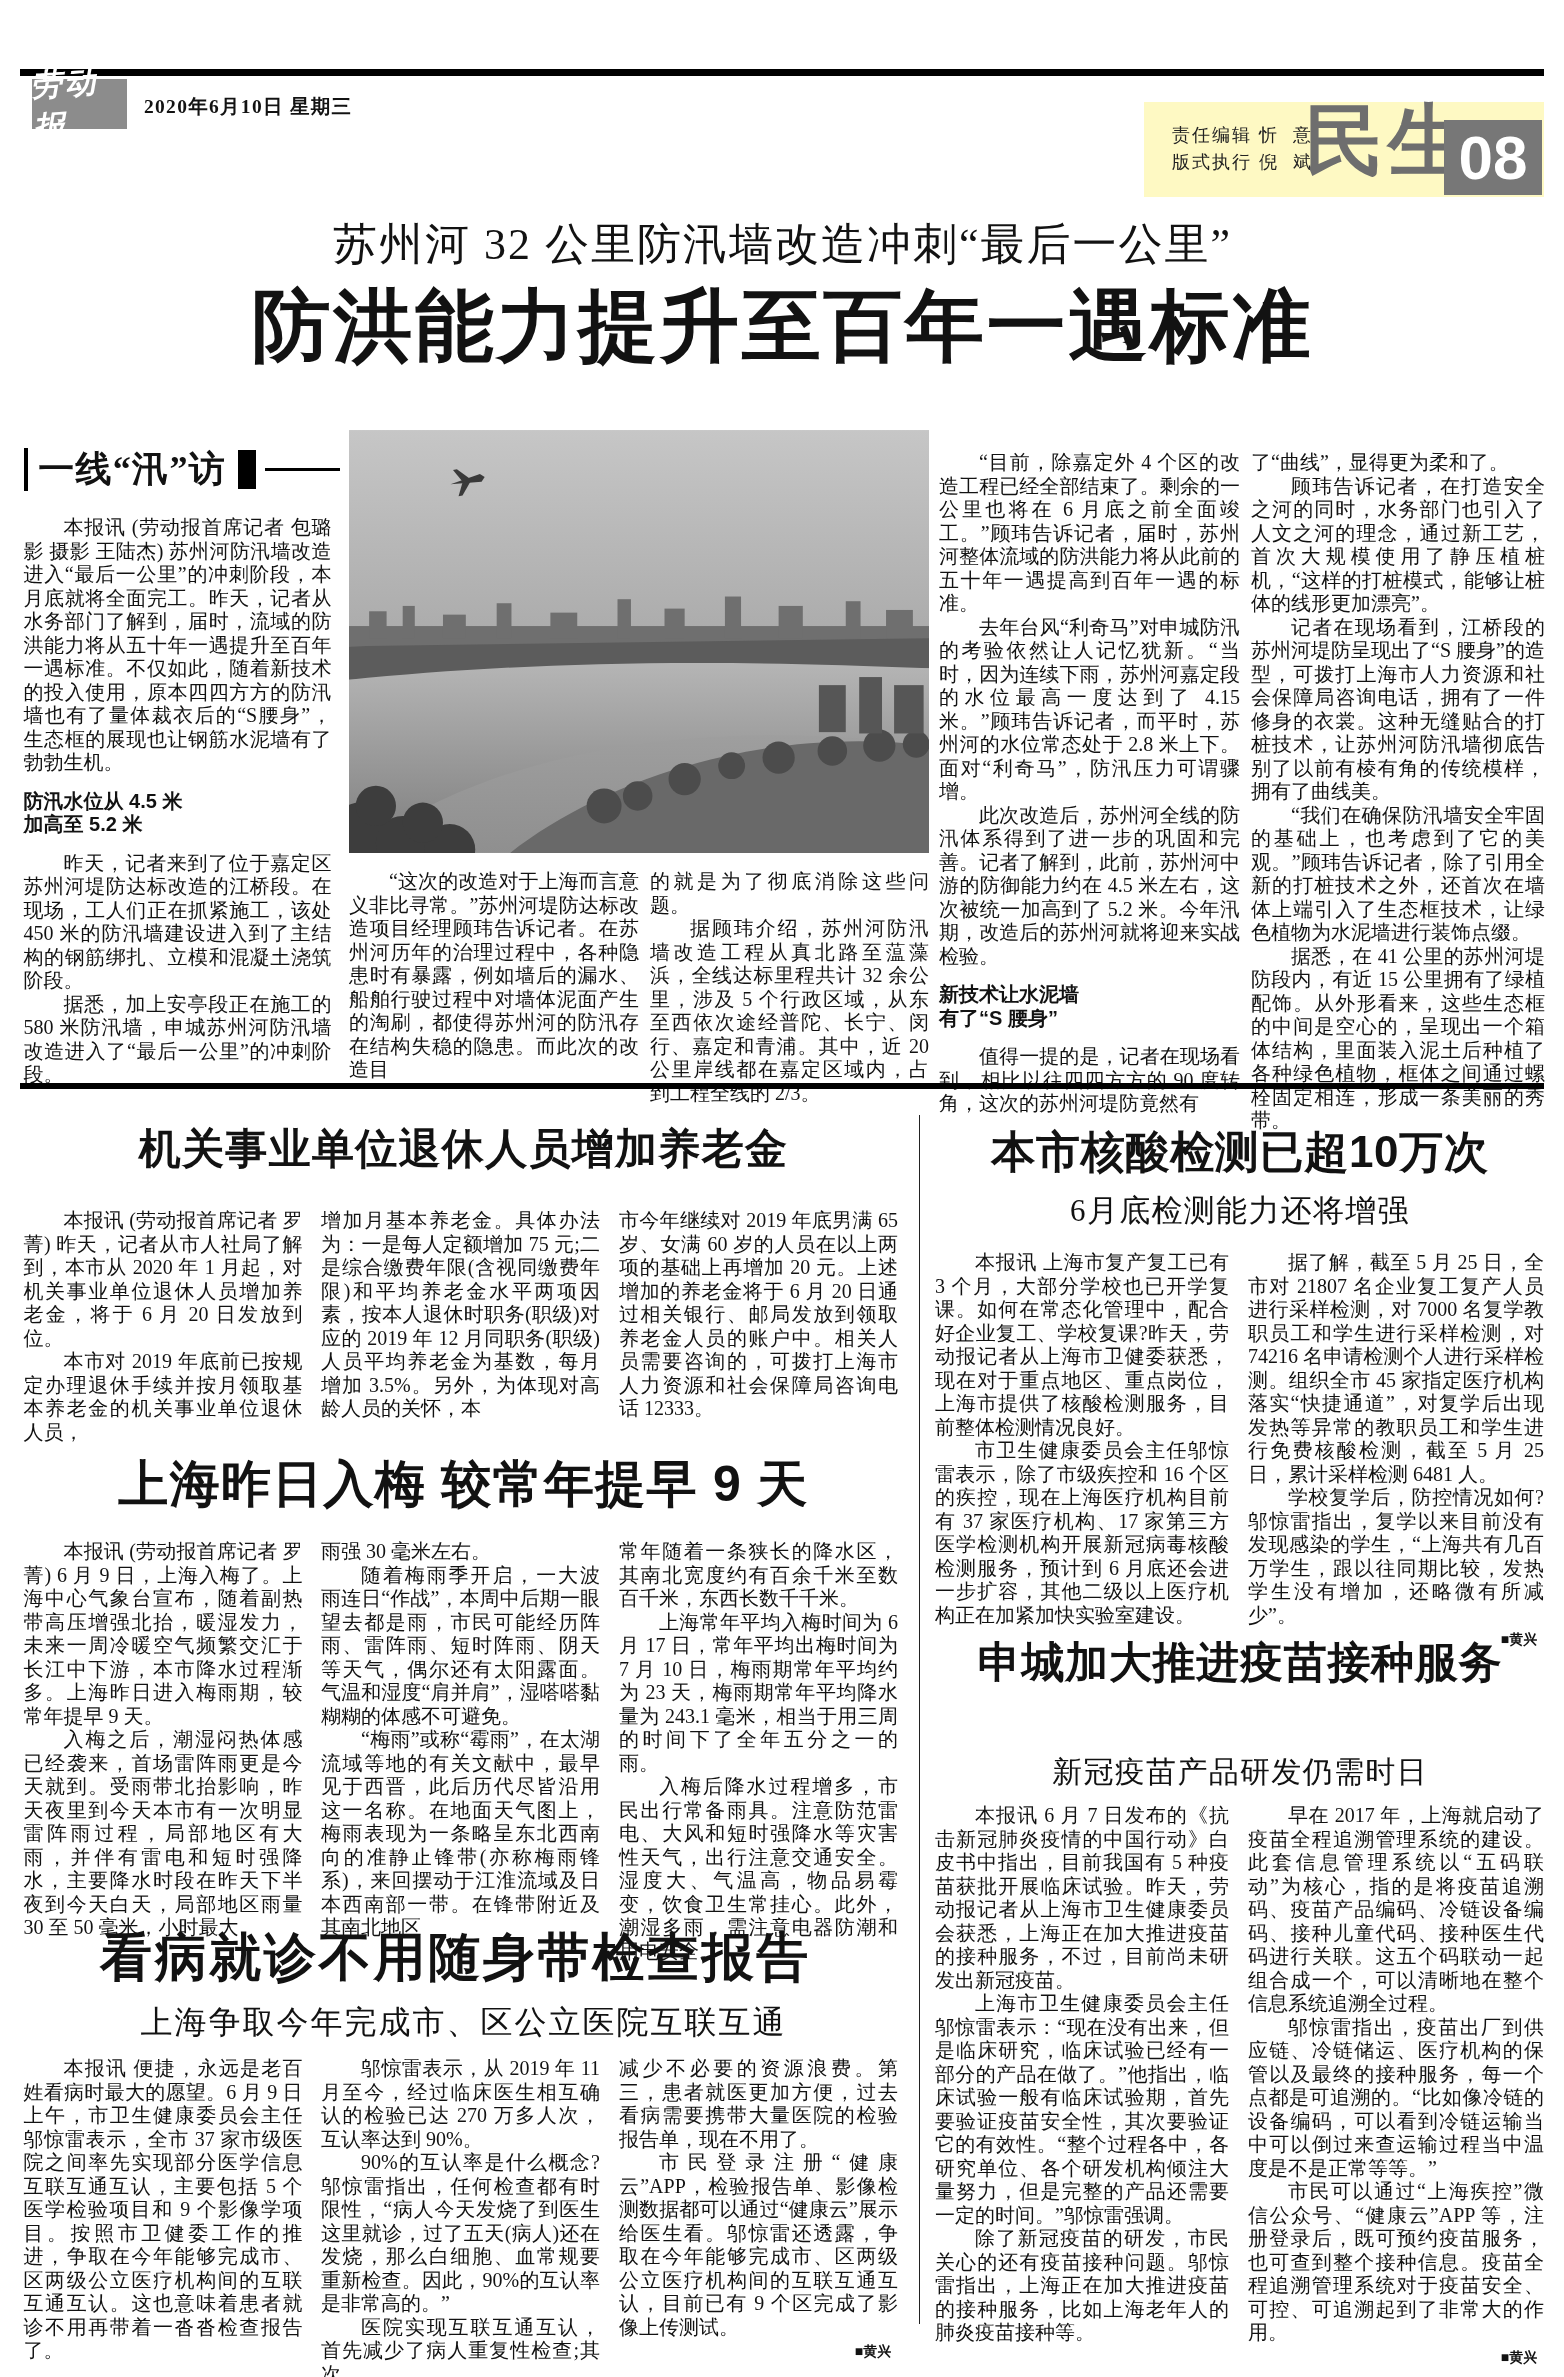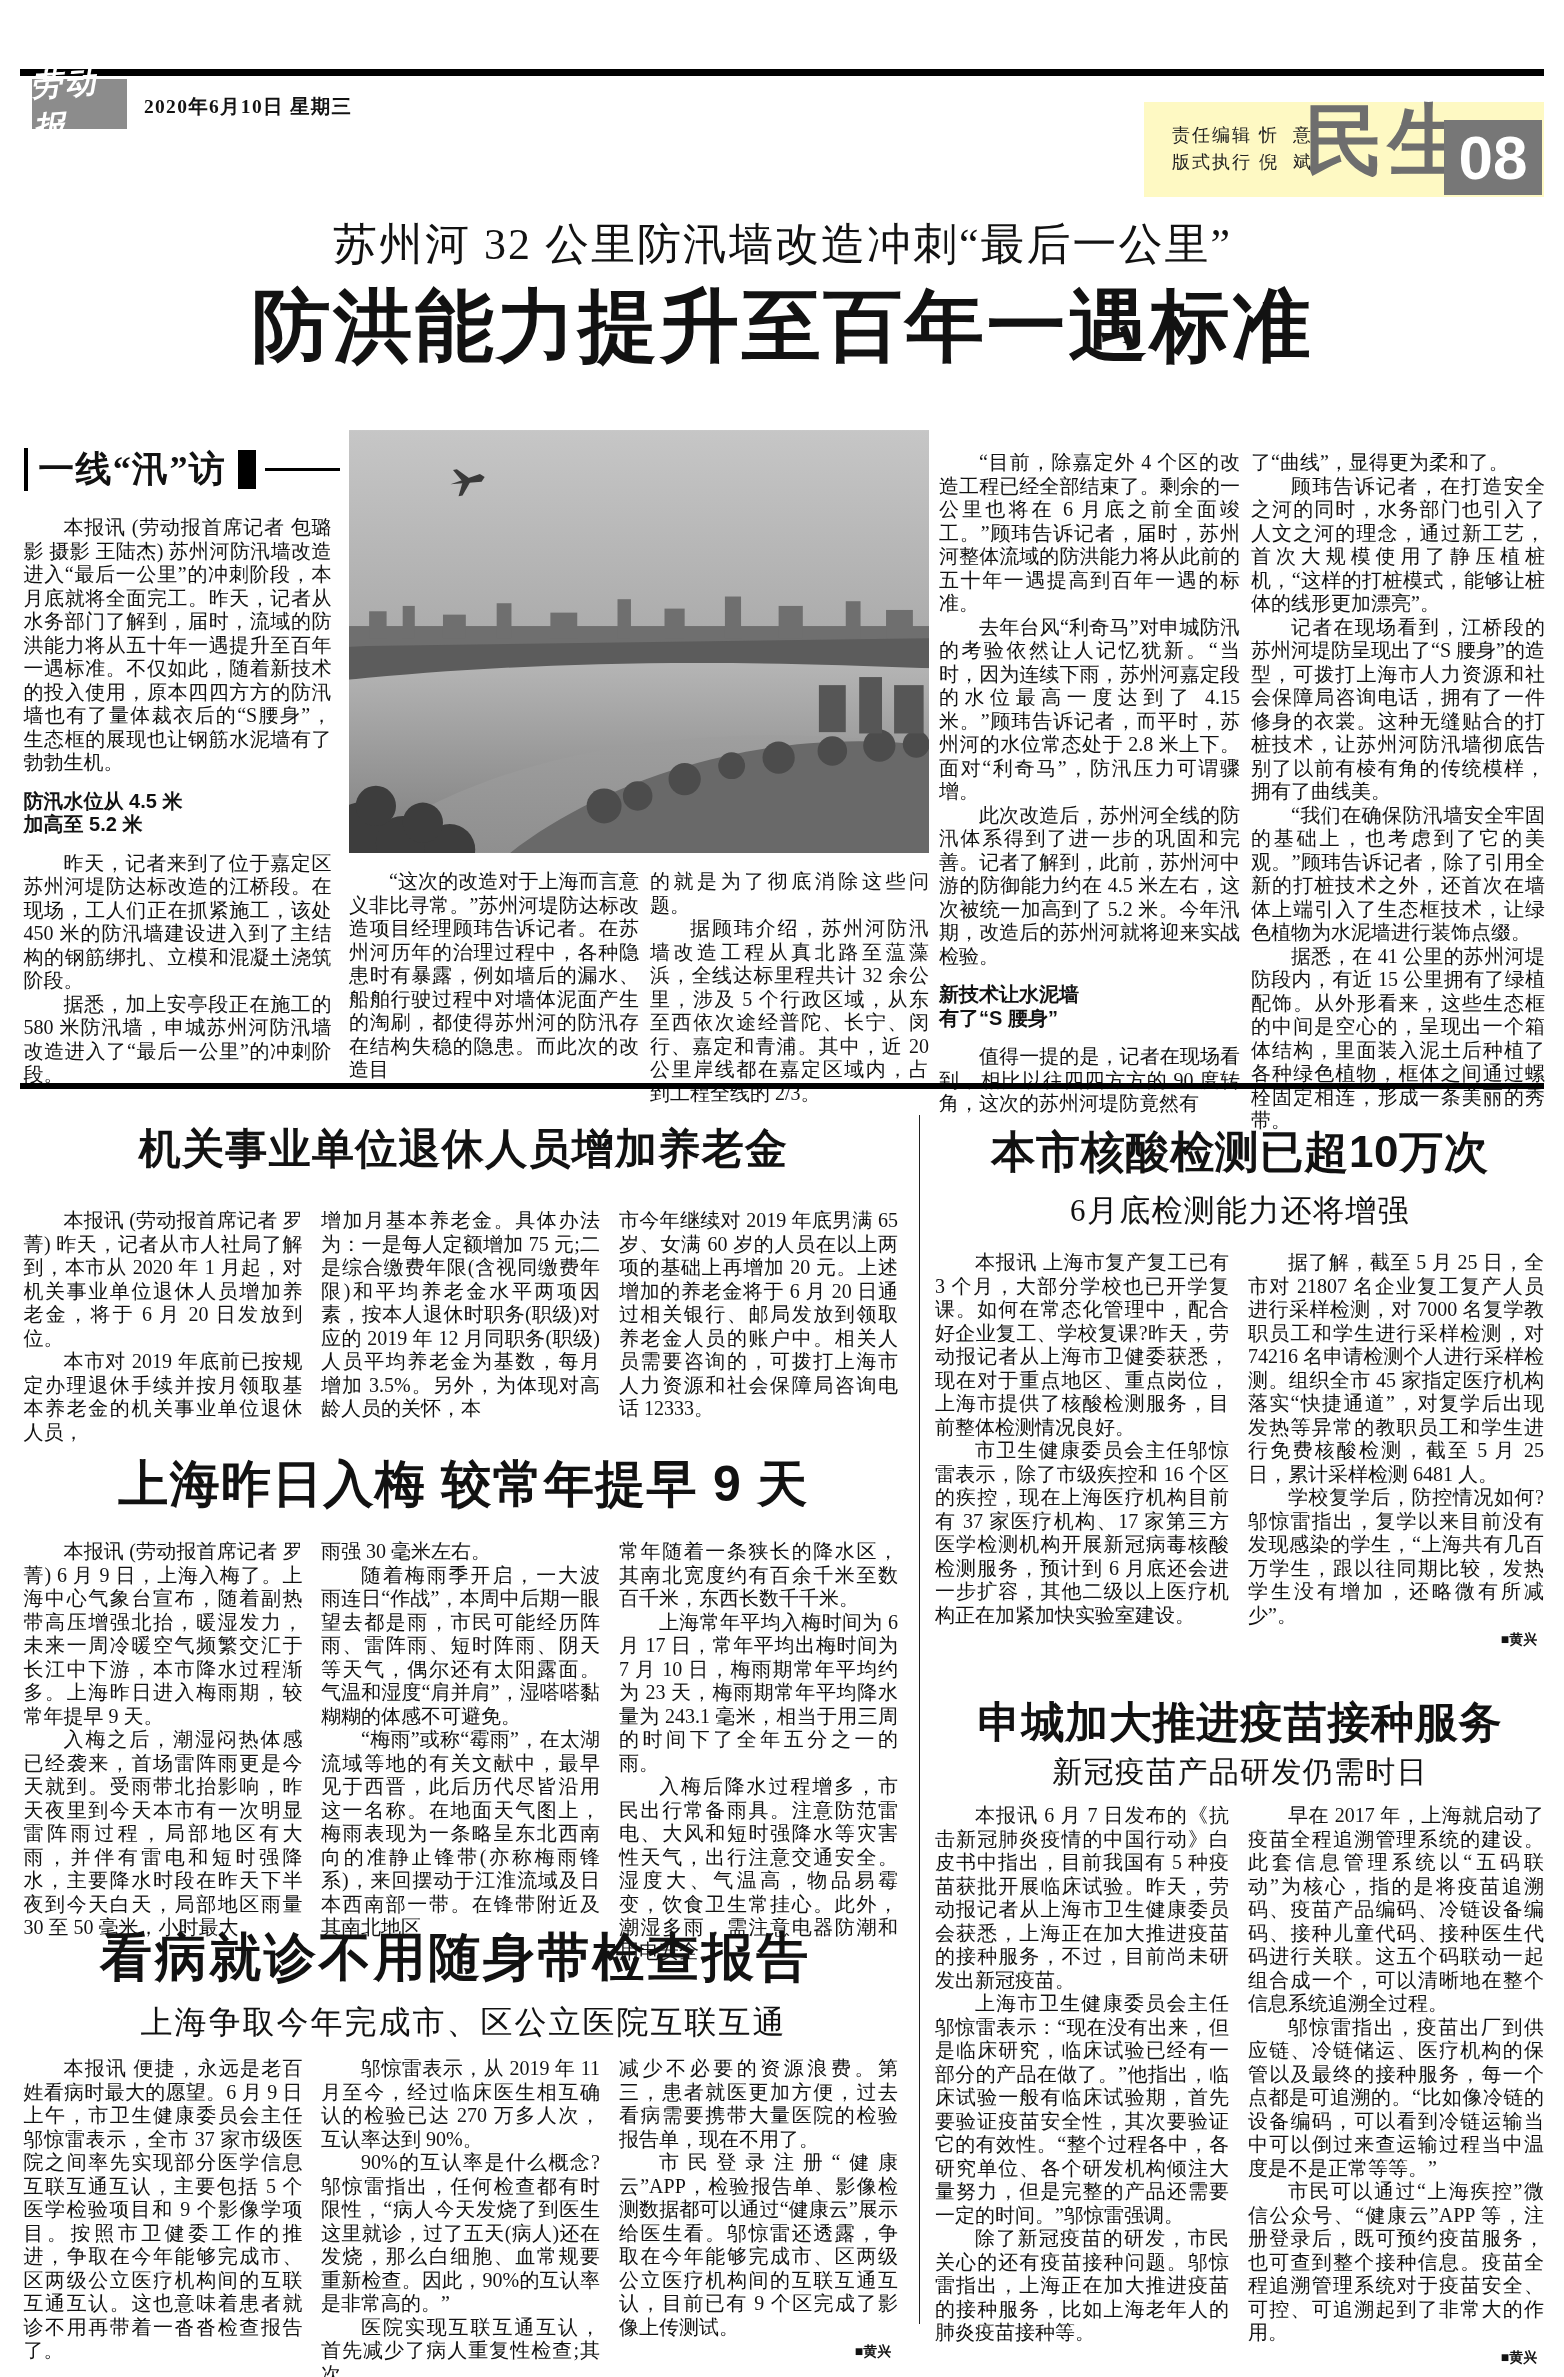--- a/index.html
+++ b/index.html
@@ -261,21 +261,21 @@
       </div>
     </div>
   <div class="abs bt" style="left:1248px;top:1251px;width:296px;">
     <div>
         <p>据了解，截至 5 月 25 日，全市对 21807 名企业复工复产人员进行采样检测，对 7000 名复学教职员工和学生进行采样检测，对 74216 名申请检测个人进行采样检测。组织全市 45 家指定医疗机构落实“快捷通道”，对复学后出现发热等异常的教职员工和学生进行免费核酸检测，截至 5 月 25 日，累计采样检测 6481 人。</p>
         <p>学校复学后，防控情况如何?邬惊雷指出，复学以来目前没有发现感染的学生，“上海共有几百万学生，跟以往同期比较，发热学生没有增加，还略微有所减少”。</p>
       </div>
     <span class="sig">■黄兴</span>
   </div>
 
-  <div class="abs h2" style="left:935px;top:1694px;width:610px;font-size:43px;letter-spacing:0.7px;">申城加大推进疫苗接种服务</div>
+  <div class="abs h2" style="left:935px;top:1634px;width:610px;font-size:43px;letter-spacing:0.7px;">申城加大推进疫苗接种服务</div>
   <div class="abs sub-serif" style="left:935px;top:1752px;width:610px;font-size:30px;letter-spacing:1.3px;">新冠疫苗产品研发仍需时日</div>
   <div class="abs bt" style="left:935px;top:1804px;width:294px;">
       <div>
         <p>本报讯 6 月 7 日发布的《抗击新冠肺炎疫情的中国行动》白皮书中指出，目前我国有 5 种疫苗获批开展临床试验。昨天，劳动报记者从上海市卫生健康委员会获悉，上海正在加大推进疫苗的接种服务，不过，目前尚未研发出新冠疫苗。</p>
         <p>上海市卫生健康委员会主任邬惊雷表示：“现在没有出来，但是临床研究，临床试验已经有一部分的产品在做了。”他指出，临床试验一般有临床试验期，首先要验证疫苗安全性，其次要验证它的有效性。“整个过程各中，各研究单位、各个研发机构倾注大量努力，但是完整的产品还需要一定的时间。”邬惊雷强调。</p>
         <p>除了新冠疫苗的研发，市民关心的还有疫苗接种问题。邬惊雷指出，上海正在加大推进疫苗的接种服务，比如上海老年人的肺炎疫苗接种等。</p>
       </div>
     </div>
   <div class="abs bt" style="left:1248px;top:1804px;width:296px;">
     <div>

